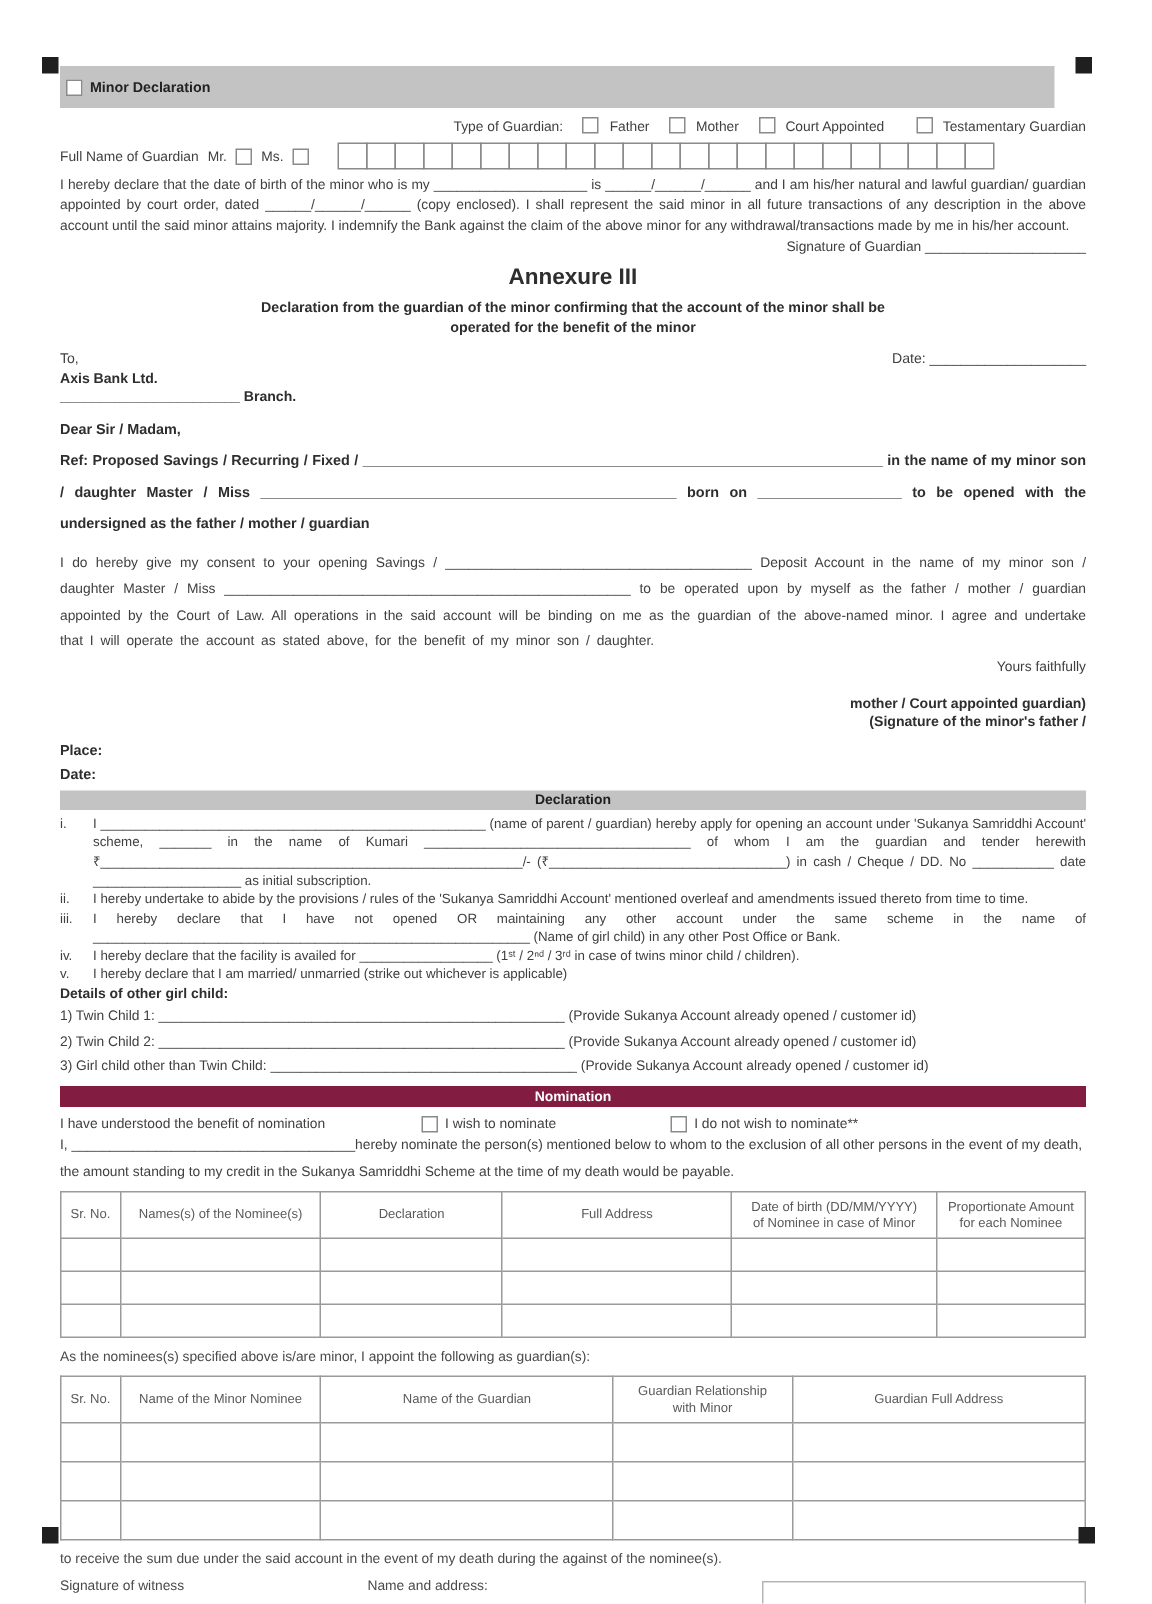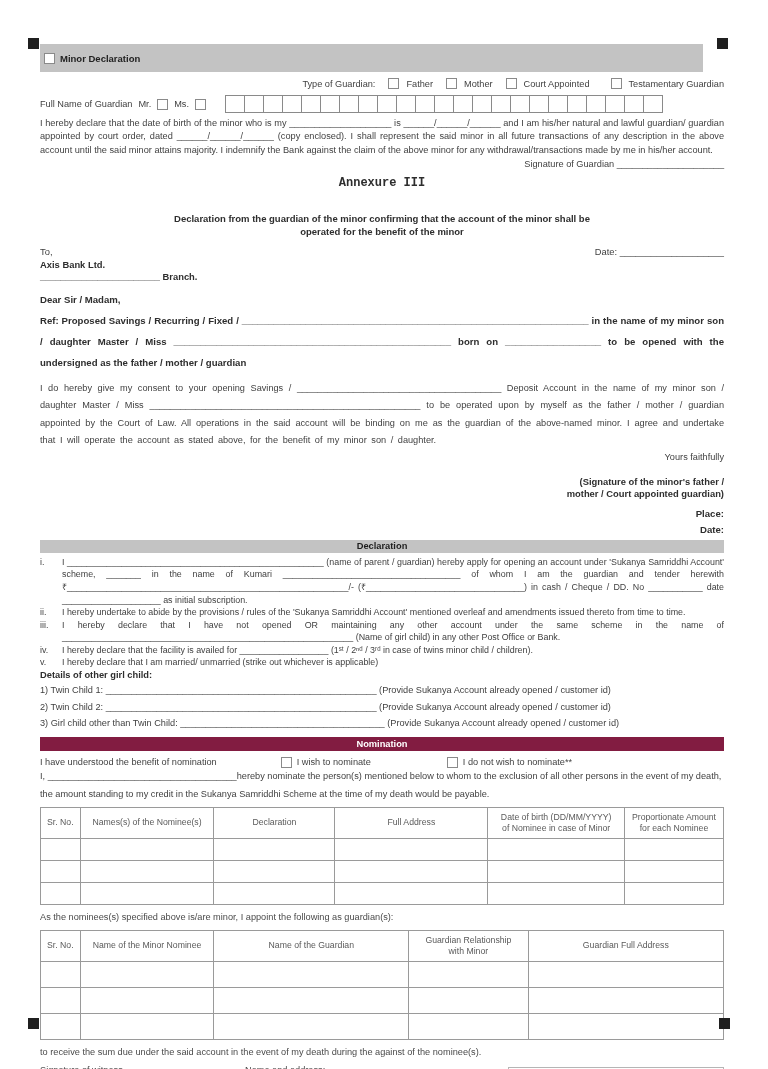--- a/index.html
+++ b/index.html
@@ -23,32 +23,32 @@
 
   .type-row { margin-top:6px; gap:7px;justify-content:flex-end; }
   .name-row { margin-top:6px; gap:6px; }
   .char-grid { display:flex; margin-left:14px; }
   .char-grid .cell { width:20px; height:18px; border:1px solid #8a8a8a; margin-left:-1px; }
 
   .para { font-size:9.2px; line-height:13.4px; text-align:justify; margin-top:4px; overflow-wrap:break-word; }
   .right-line { text-align:right; font-size:9.2px; margin-top:2px; }
 
   .center-bold { text-align:center; font-weight:bold; color:#2e2e2e; }
-  .annex-title { font-size:12px; margin-top:7px;font-family:Liberation Mono, monospace; }
-  .annex-sub { font-size:9.5px; line-height:13px; margin-top:22px; }
+  .annex-title { font-size:15px; margin-top:7px; }
+  .annex-sub { font-size:9.5px; line-height:13px; margin-top:6px; }
 
   .to-block { display:flex; justify-content:space-between; margin-top:8px; font-size:9.4px; line-height:12.5px; }
   .bold { font-weight:bold; color:#2e2e2e; }
 
   .salutation { font-size:9.6px; margin-top:10px; }
   .ref-para { font-size:9.6px; line-height:21px; margin-top:5px; }
   .consent-para { font-size:9.2px; line-height:17.5px; margin-top:7px; word-spacing:2px; }
 
   .sign-right { text-align:right; font-size:9.4px; line-height:12.5px; margin-top:14px; }
-  .place-date { font-size:9.6px; margin-top:7px;text-align:right; }
+  .place-date { font-size:9.6px; margin-top:7px; }
   .place-date + .place-date { margin-top:5px; }
 
   .decl-bar { background:var(--bar_gray,#c3c3c3); height:13px; margin-top:5px; text-align:center; font-size:9.3px; font-weight:bold; color:#1e1e1e; line-height:13px; }
 
   .decl-list { margin-top:3px; }
   .decl-item { display:flex; font-size:8.9px; line-height:12.6px; }
   .decl-item .marker { width:13px; flex:none; }
   .decl-item .itext { flex:1; text-align:justify; overflow-wrap:break-word; margin-left:9px; }
   .details-header { font-size:9.3px; margin-top:1px; }
   .girl-line { font-size:9.2px; margin-top:4px; line-height:12.5px; }
@@ -149,22 +149,22 @@
     </div>
     <div>Date: ____________________</div>
   </div>
 
   <div class="salutation bold">Dear Sir / Madam,</div>
   <div class="para ref-para bold">Ref: Proposed Savings / Recurring / Fixed / _________________________________________________________________ in the name of my minor son / daughter Master / Miss ____________________________________________________ born on __________________ to be opened with the undersigned as the father / mother / guardian</div>
   <div class="para consent-para">I do hereby give my consent to your opening Savings / ________________________________________ Deposit Account in the name of my minor son / daughter Master / Miss _____________________________________________________ to be operated upon by myself as the father / mother / guardian appointed by the Court of Law.  All operations in the said account will be binding on me as the guardian of the above-named minor. I agree and undertake that I will operate the account as stated above, for the benefit of my minor son / daughter.</div>
   <div class="right-line">Yours faithfully</div>
 
   <div class="sign-right bold">
+    <div>mother / Court appointed guardian)</div>
     <div>(Signature of the minor's father /</div>
-    <div>mother / Court appointed guardian)</div>
   </div>
 
   <div class="place-date bold">Place:</div>
   <div class="place-date bold">Date:</div>
 
   <div class="decl-bar">Declaration</div>
 
   <div class="decl-list">
     <div class="decl-item">
       <span class="marker">i.</span>

